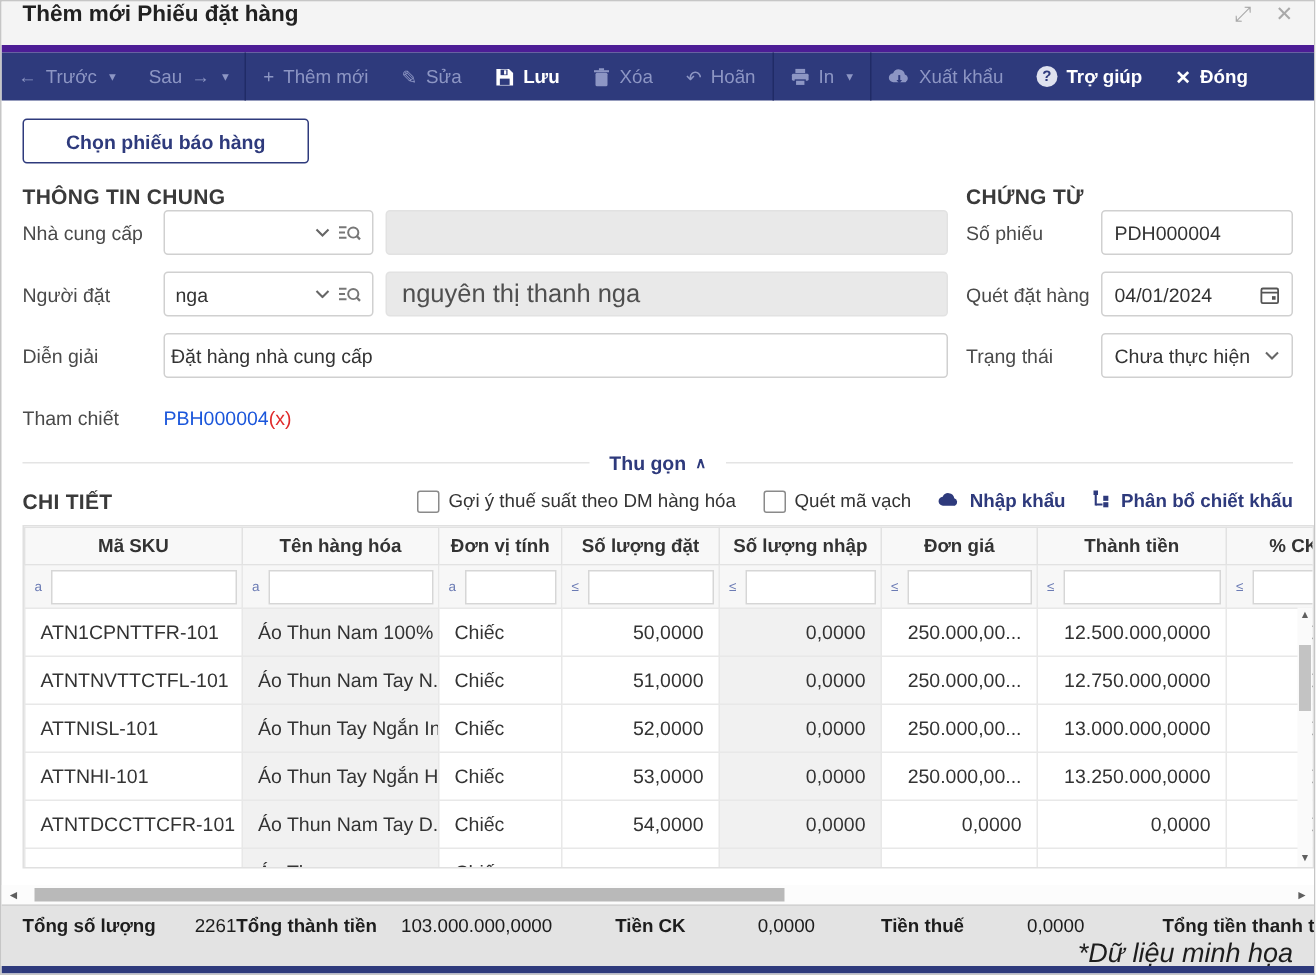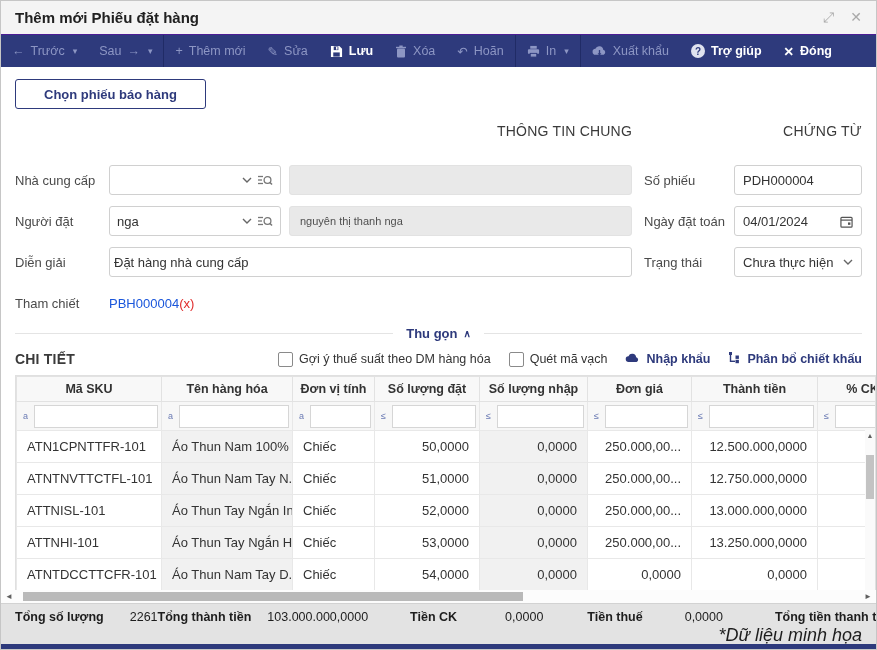--- a/index.html
+++ b/index.html
@@ -1,46 +1,46 @@
 <!DOCTYPE html>
 <html><head>
 <meta charset="utf-8">
 <style>
   * { box-sizing: border-box; margin: 0; padding: 0; }
   html,body { width:877px; height:650px; }
   body { font-family:"Liberation Sans",sans-serif; background:#fff; }
   .window { width:877px; height:650px; border:1px solid #c6c6c6; display:flex; flex-direction:column; background:#fff; overflow:hidden; }
 
   
-  .titlebar { height:34px; background:#f4f4f4; display:flex; align-items:center; padding:0 14px; flex:0 0 auto; border-bottom:1px solid #4c1d95;}
+  .titlebar { height:34px; background:#f4f4f4; display:flex; padding:0 14px; flex:0 0 auto; border-bottom:5px solid #4c1d95;}
   .titlebar .title { font-size:15px; font-weight:700; color:#212121; }
   .titlebar .win-icons { margin-left:auto; display:flex; gap:16px; color:#a9a9a9; font-size:14px; }
   .titlebar .win-icons span { cursor:pointer; }
 
   
   .toolbar { height:32px; background:#2e3a7c; display:flex; align-items:stretch; flex:0 0 auto; font-size:12.5px; }
   .tb-btn { display:flex; align-items:center; gap:6px; padding:0 11px; color:#8d96c4; cursor:pointer; white-space:nowrap; }
   .tb-btn.enabled { color:#ffffff; font-weight:700; }
   .tb-btn .caret { font-size:9px; margin-left:2px; }
   .tb-sep { width:1px; background:#202b66; }
   .tb-icon svg { display:block; }
   .help-circle { width:14px; height:14px; border-radius:50%; background:#dfe2ef; color:#2e3a7c; font-size:10px; font-weight:700; display:flex; align-items:center; justify-content:center; }
 
   
   .content { flex:1 1 auto; padding:10px 14px 0; overflow:hidden; }
   .choose-btn { height:30px; padding:0 28px; background:#fff; border:1px solid #2e3a7c; border-radius:3px; color:#2e3a7c; font-size:13px; font-weight:700; cursor:pointer; margin:2px 0 14px; font-family:inherit; }
   .form-wrap { display:flex; }
   .form-left { flex:1 1 auto; padding-right:12px; }
   .form-right { flex:0 0 212px; }
-  .section-title { font-size:14px; font-weight:400; color:#3a3a3a; margin-bottom:26px; letter-spacing:.2px;text-align:right; }
+  .section-title { font-size:14px; font-weight:700; color:#3a3a3a; margin-bottom:1px; letter-spacing:.2px; }
   .frow { display:flex; align-items:center; margin-bottom:11px; height:30px; }
   .flabel { flex:0 0 94px; font-size:13px; color:#4a4a4a; }
-  .combo { width:172px; height:30px; border:1px solid #d0d0d0; border-radius:3px; display:flex; align-items:center; padding:0 7px; gap:5px; background:#fff; }
+  .combo { width:140px; height:30px; border:1px solid #d0d0d0; border-radius:3px; display:flex; align-items:center; padding:0 7px; gap:5px; background:#fff; }
   .combo input { border:0; outline:0; flex:1 1 auto; width:40px; font-size:13px; color:#333; font-family:inherit; background:transparent; }
-  .dis-input { flex:1 1 auto; height:30px; margin-left:8px; background:#e9e9e9; border:1px solid #e2e2e2; border-radius:3px; display:flex; align-items:center; padding:0 10px; font-size:11px; color:#4f4f4f; }
+  .dis-input { flex:1 1 auto; height:30px; margin-left:8px; background:#e9e9e9; border:1px solid #e2e2e2; border-radius:3px; display:flex; align-items:center; padding:0 10px; font-size:17px; color:#4f4f4f; }
   .wide-input { flex:1 1 auto; height:30px; border:1px solid #d0d0d0; border-radius:3px; padding:0 4px; font-size:13px; color:#333; font-family:inherit; outline:0; }
   .r-label { flex:0 0 90px; font-size:13px; color:#4a4a4a; }
   .r-input { width:128px; height:30px; border:1px solid #d0d0d0; border-radius:3px; display:flex; align-items:center; padding:0 8px; gap:4px; background:#fff; font-size:13px; color:#333; }
   .r-input input { border:0; outline:0; width:100%; font-size:13px; color:#333; font-family:inherit; }
   .ref-link { font-size:13px; color:#1a56db; cursor:pointer; }
   .ref-x { font-size:13px; color:#e02b2b; cursor:pointer; }
   .muted-icon { color:#7a7a7a; display:flex; align-items:center; }
 
   
   .collapse { display:flex; align-items:center; margin:4px 0 10px; }
@@ -254,21 +254,21 @@
         <div class="section-title">CHỨNG TỪ</div>
 
         <div class="frow">
           <span class="r-label">Số phiếu</span>
           <div class="r-input">
             <input value="PDH000004" style="">
           </div>
         </div>
 
         <div class="frow">
-          <span class="r-label">Ngày đặt toán</span>
+          <span class="r-label">Quét đặt hàng</span>
           <div class="r-input">
             <input value="04/01/2024" style="">
             <span class="muted-icon">
               <svg width="13" height="13" viewBox="0 0 14 14">
                   <rect x="1" y="2.5" width="12" height="10.5" rx="1" fill="none" stroke="#555" stroke-width="1.3"></rect>
                   <line x1="1" y1="5.5" x2="13" y2="5.5" stroke="#555" stroke-width="1.3"></line>
                   <rect x="8.6" y="8" width="2.6" height="2.6" fill="#555"></rect>
                 </svg>
             </span>
           </div>

